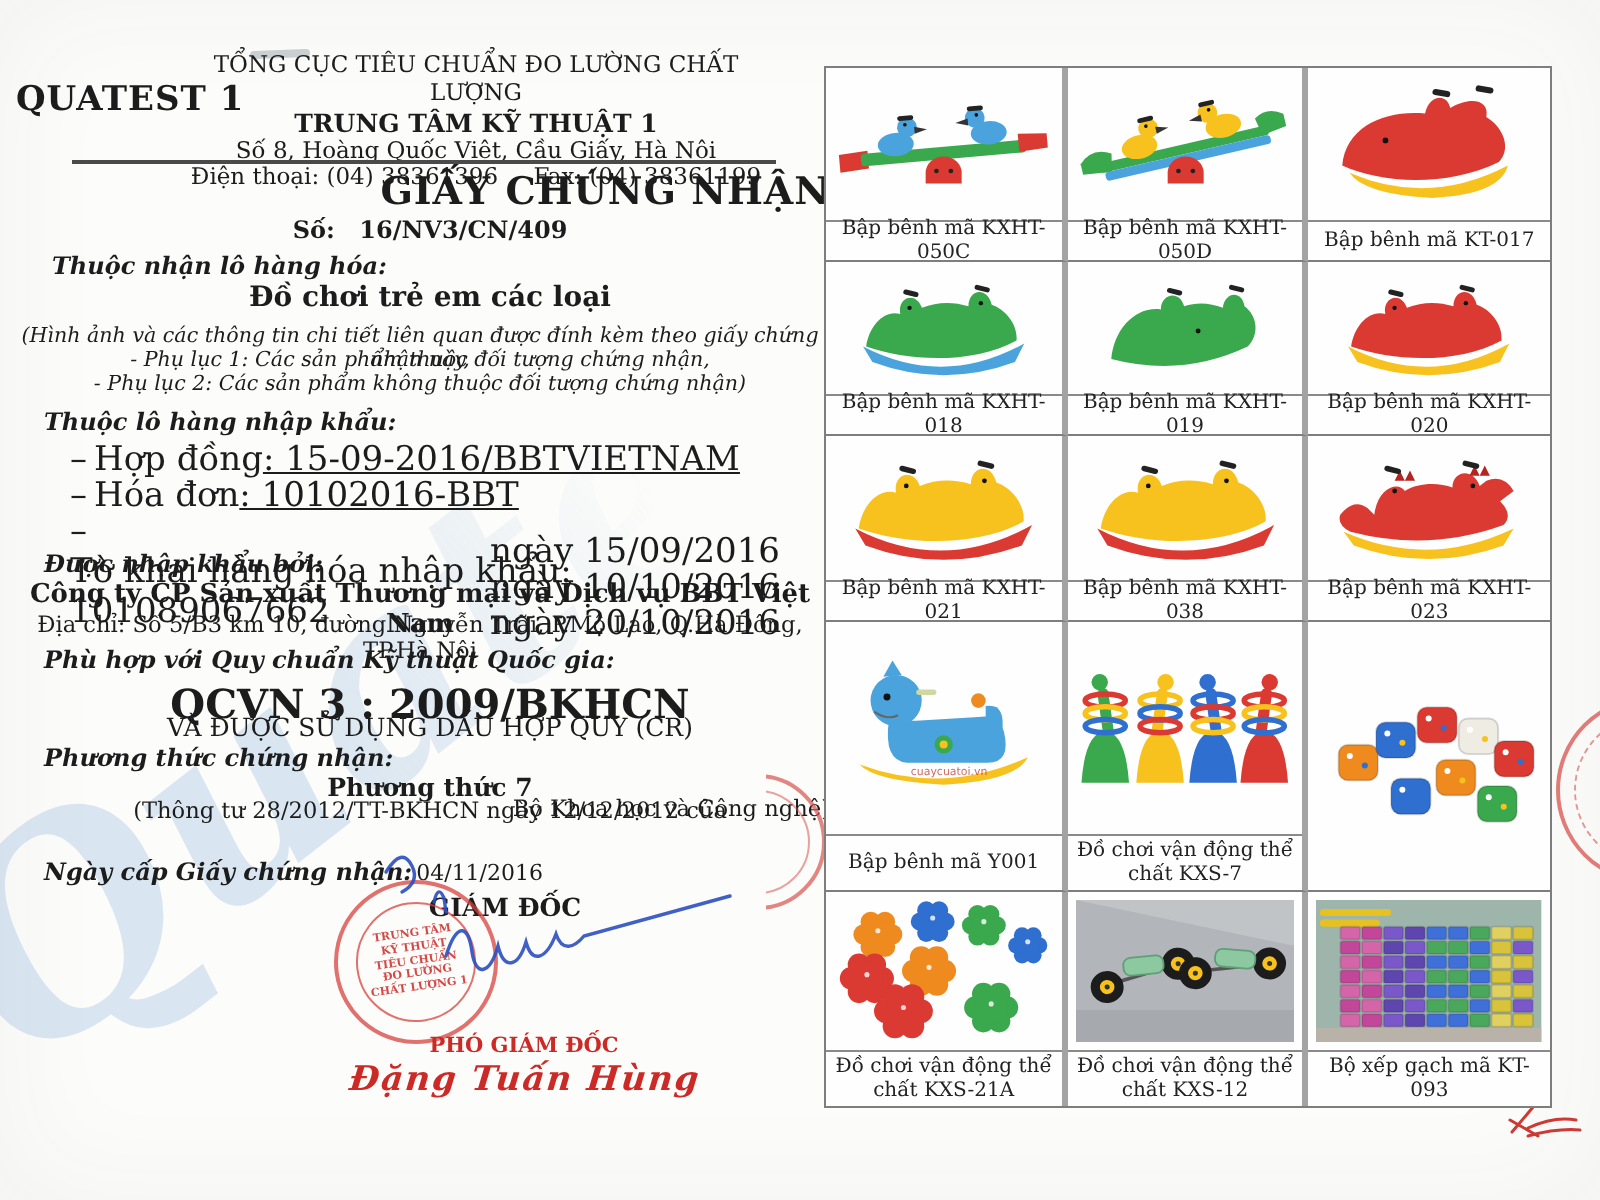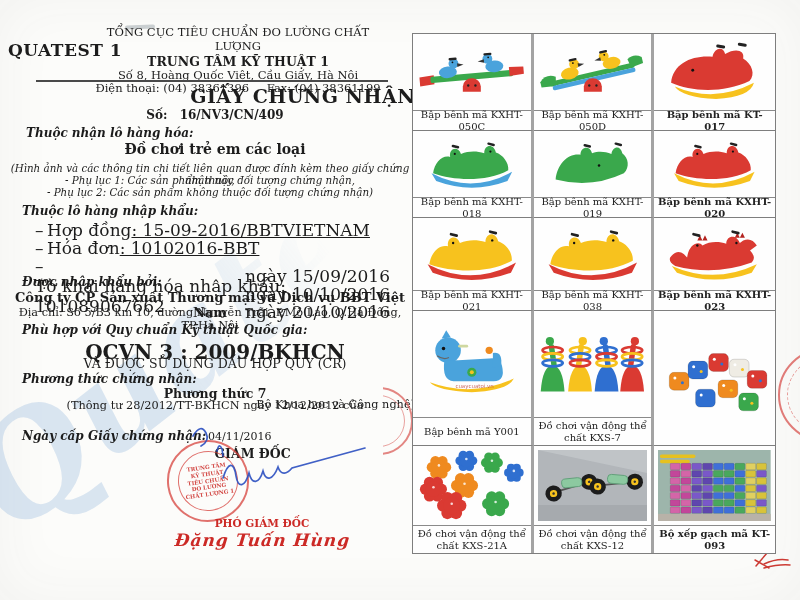--- a/index.html
+++ b/index.html
@@ -67,21 +67,21 @@
   .frag-b-circ:before{content:"";position:absolute;left:6px;top:6px;right:6px;bottom:6px;
          border:1.2px solid rgba(214,70,66,.5);border-radius:50%;}
   .scan-dash{left:125px;top:25px;width:30px;height:4px;background:#9aa4aa;opacity:.5;
          border-radius:2px;transform:rotate(-2deg);}
   
   #grid{position:absolute;left:412px;top:33px;width:362px;height:519px;background:#fff;
         display:grid;grid-template-columns:repeat(3,1fr);grid-template-rows:97px 87px 93px 135px 107px;
         border:1px solid #7e7e7e;}
   .cell{border-right:3px solid #a3a3a3;border-bottom:1px solid #7e7e7e;display:flex;
         flex-direction:column;overflow:hidden;background:#fefefe;}
-  .cell:nth-child(3n){border-right:none;font-weight:bold;}
+  .cell:nth-child(3n){border-right:none;}
   .cell.row4{border-bottom:none;}
   .pimg{flex:1;padding:2px 4px;min-height:0;}
   .pimg.photo{padding:4px;}
   .pimg svg{width:100%;height:100%;display:block;}
   .plbl{border-top:1px solid #8a8a8a;height:17px;font-size:10px;line-height:1.15;
         display:flex;align-items:center;justify-content:center;text-align:center;padding:1px 2px;
         color:#222;flex:none;}
   .cell.row3 .plbl,.cell.row4 .plbl{height:25px;}
   .sig-svg,.paraph-svg{position:absolute;pointer-events:none;}
 </style>

